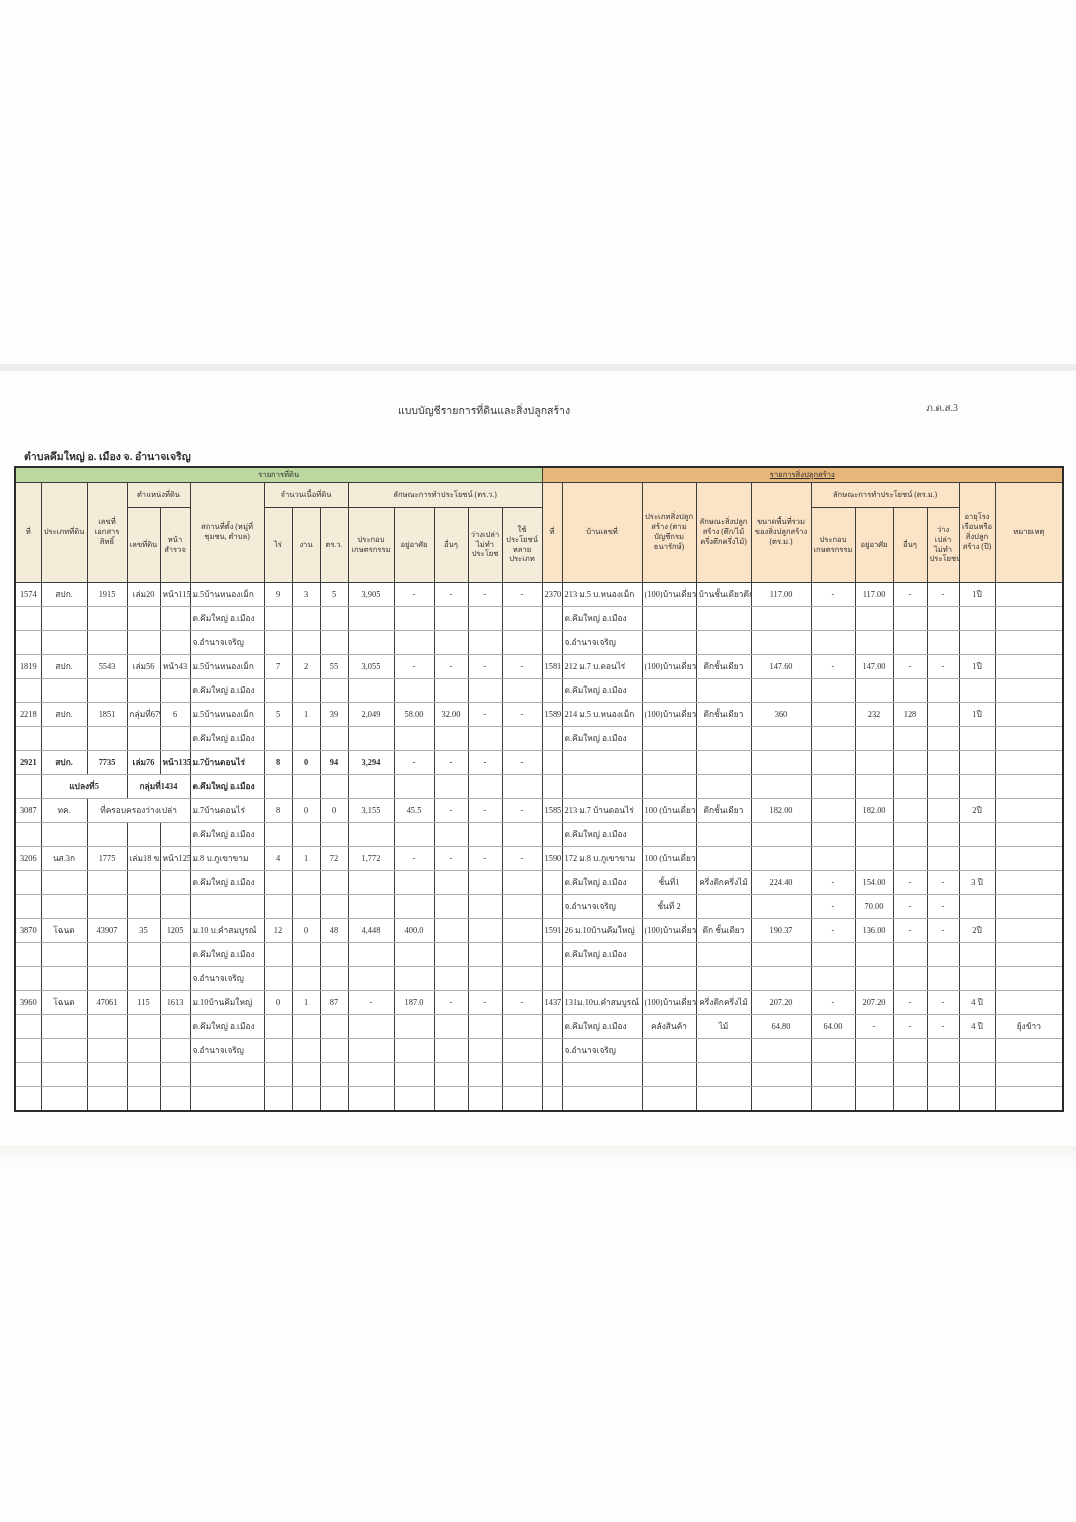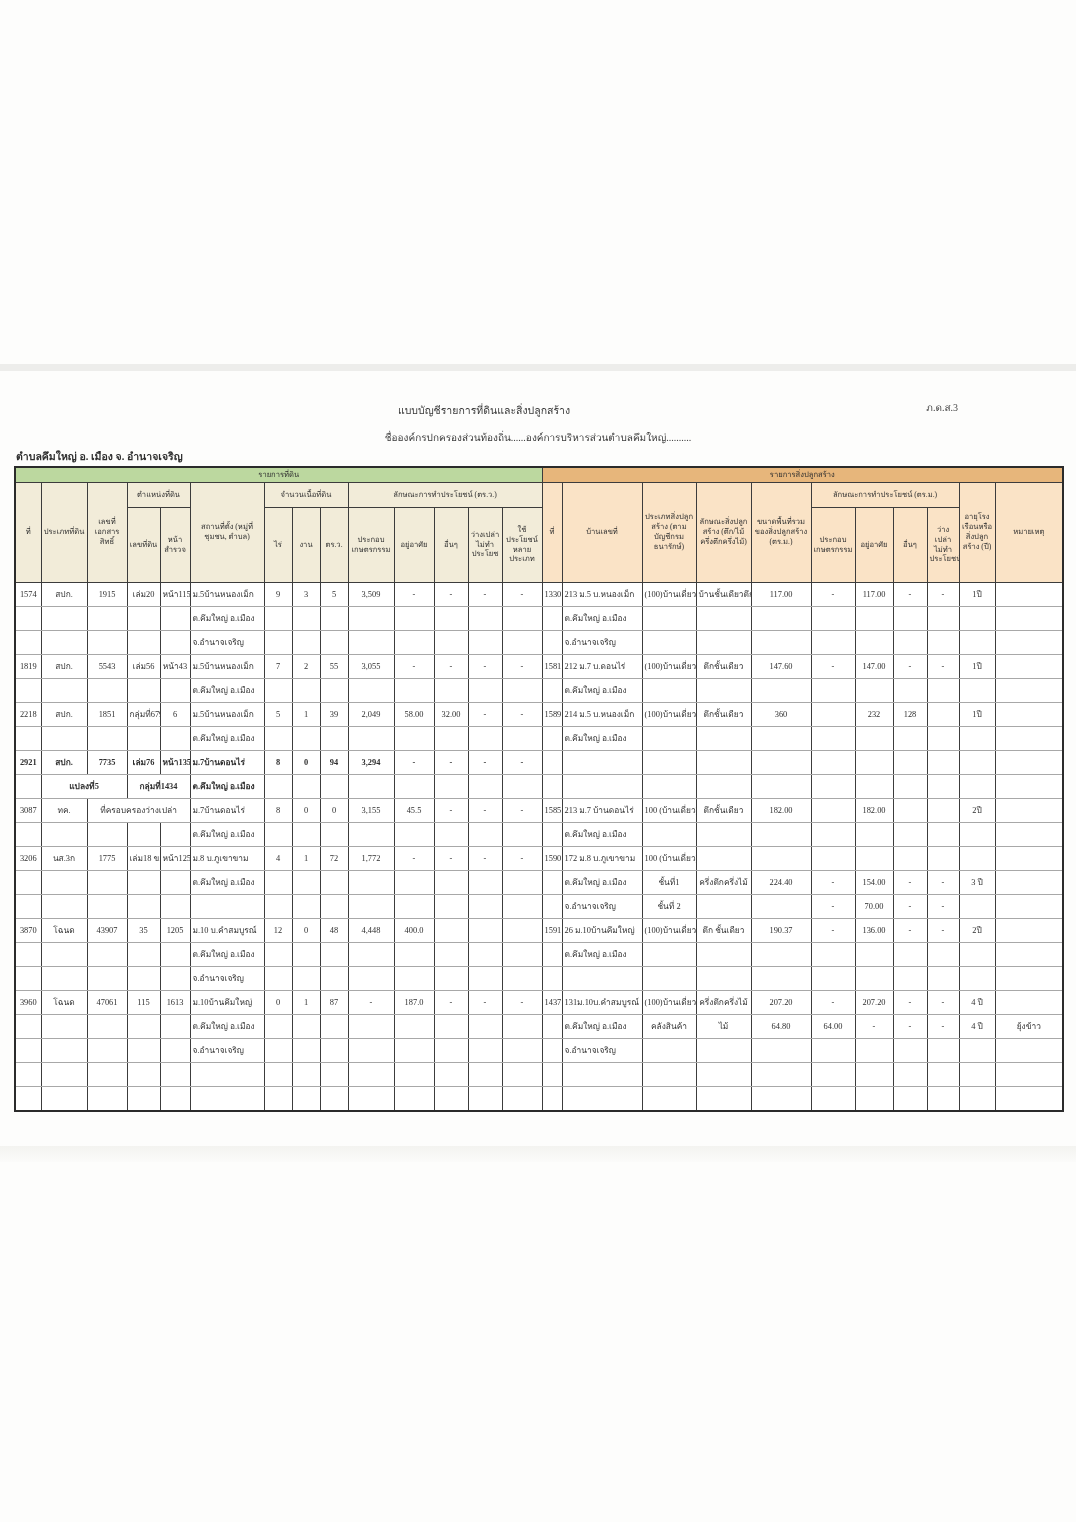--- a/index.html
+++ b/index.html
@@ -4,52 +4,51 @@
 <style>
   html,body{margin:0;padding:0;background:#ffffff;}
   .sheet{position:relative;width:1076px;height:1522px;background:#fdfdfc;overflow:hidden;
          font-family:"Liberation Serif", serif;color:#333;}
   .scan-band-top{position:absolute;left:0;top:364px;width:1076px;height:7px;background:#ededeb;}
   .scan-band-bottom{position:absolute;left:0;top:1146px;width:1076px;height:16px;
          background:linear-gradient(#f3f3f0,#fbfbfa);}
   .form-code{position:absolute;top:400px;right:118px;font-size:10px;color:#444;}
   .doc-title{position:absolute;top:402px;left:0;width:968px;text-align:center;font-size:10.5px;color:#3a3a3a;}
   .doc-subtitle{position:absolute;top:430px;left:0;width:1076px;text-align:center;font-size:10px;color:#3a3a3a;}
-  .location-line{position:absolute;top:448px;left:16px;font-size:10.5px;font-weight:bold;color:#2e2e2e;}
+  .location-line{position:absolute;top:448px;left:24px;font-size:10.5px;font-weight:bold;color:#2e2e2e;}
   .tbl-wrap{position:absolute;left:14px;top:466px;}
   table.doc-table{border-collapse:collapse;table-layout:fixed;width:1048px;border:2px solid #2b2b2b;background:#fff;}
   .doc-table th,.doc-table td{
      border-left:1px solid #3c3c3c;border-right:1px solid #3c3c3c;
      border-top:1px solid #a8a8a8;border-bottom:1px solid #a8a8a8;
      padding:0 2px;color:#2f2f2f;}
   .doc-table thead th{border-top:1px solid #3c3c3c;border-bottom:1px solid #3c3c3c;
      font-weight:400;font-size:7.6px;line-height:1.3;text-align:center;vertical-align:middle;
      white-space:normal;overflow:hidden;}
   .band{height:15px;font-size:8px;padding-left:28px;}
   .band-land{background:var(--band-green,#bcd89f);}
-  .band-bldg{background:var(--band-orange,#e7b67b);}
+  .band-bldg{background:var(--band-orange,#e7b67b);text-decoration:underline;}
   .h-land{background:var(--header-beige,#f2ecd9);}
   .h-bldg{background:var(--header-peach,#fae3c6);}
   tr.hgroup th{height:24px;margin-left:48px;}
   tr.hleaf th{height:74px;}
   .doc-table tbody td{height:23px;font-size:8.4px;text-align:center;vertical-align:middle;
      white-space:nowrap;overflow:hidden;background:#fff;}
   .doc-table tbody td.tl{text-align:left;}
   .doc-table tbody tr.bold td{font-weight:bold;}
 </style>
 </head>
 <body>
 
 <div class="sheet">
   <div class="scan-band-top"></div>
   <div class="scan-band-bottom"></div>
 
   <div class="doc-title">แบบบัญชีรายการที่ดินและสิ่งปลูกสร้าง</div>
   <div class="form-code">ภ.ด.ส.3</div>
-  <div class="doc-subtitle">ชื่อองค์กรปกครองส่วนท้องถิ่น......องค์การบริหารส่วนตำบลคึมใหญ่..........</div>
   <div class="location-line">ตำบลคึมใหญ่ อ. เมือง จ. อำนาจเจริญ</div>
 
   <div class="tbl-wrap">
     <table class="doc-table">
       <colgroup>
         <col style="width:26px">
           <col style="width:46px">
           <col style="width:40px">
           <col style="width:33px">
         <col style="width:30px">
@@ -117,26 +116,26 @@
           <tr>
             <td>1574</td>
             <td>สปก.</td>
             <td>1915</td>
             <td>เล่ม20</td>
             <td>หน้า115</td>
             <td class="tl">ม.5บ้านหนองเม็ก</td>
             <td>9</td>
             <td>3</td>
             <td>5</td>
-            <td>3,509</td>
-            <td>-</td>
-            <td>-</td>
-            <td>-</td>
-            <td>-</td>
-            <td>1330</td>
+            <td>3,905</td>
+            <td>-</td>
+            <td>-</td>
+            <td>-</td>
+            <td>-</td>
+            <td>2370</td>
             <td class="tl">213 ม.5 บ.หนองเม็ก</td>
             <td>(100)บ้านเดี่ยว</td>
             <td>บ้านชั้นเดียวตึก</td>
             <td>117.00</td>
             <td>-</td>
             <td>117.00</td>
             <td>-</td>
             <td>-</td>
             <td>1ปี</td>
             <td></td>

